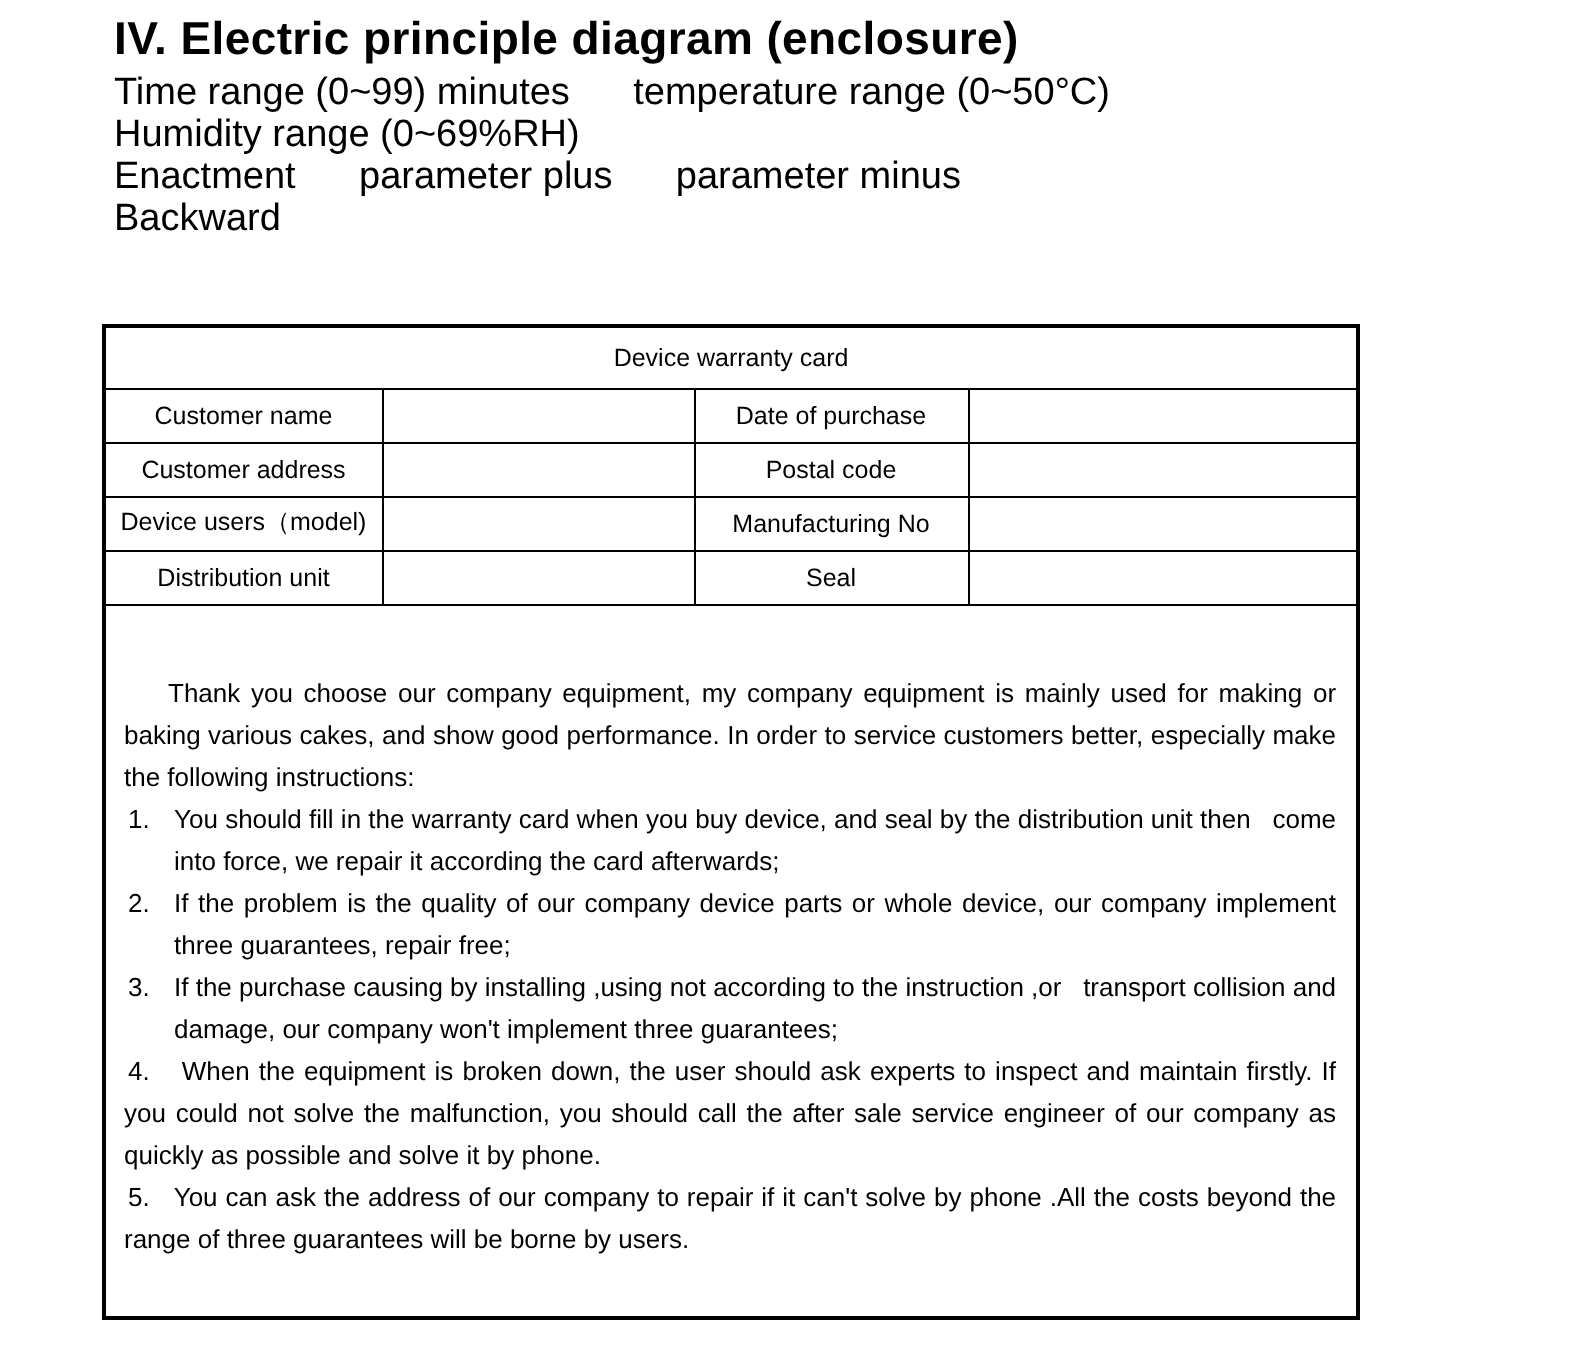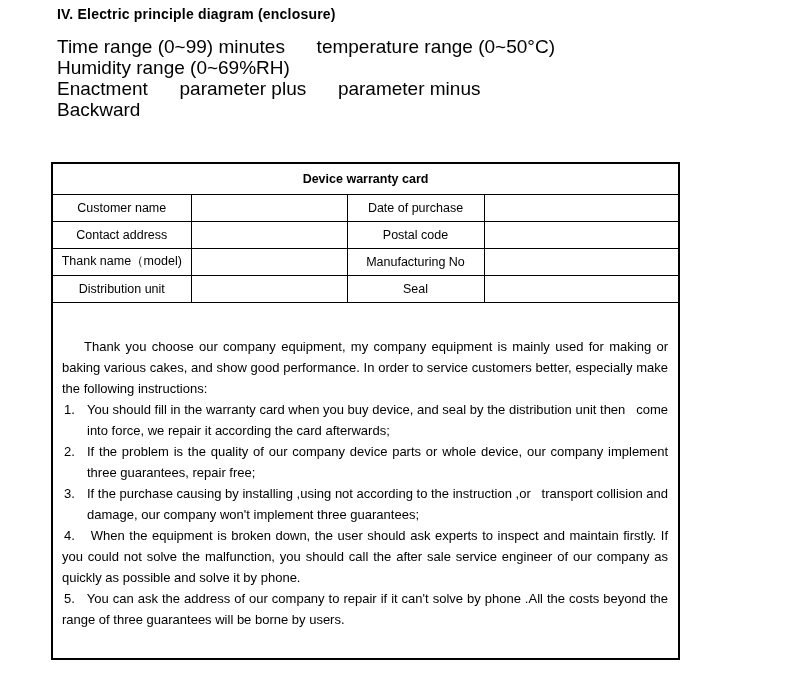--- a/index.html
+++ b/index.html
@@ -9,21 +9,21 @@
     width: 792px;
     height: 677px;
     font-family: "Liberation Sans", sans-serif;
     color: #000000;
     overflow: hidden;
   }
   .page-title {
     position: absolute;
     left: 57px;
     top: 6px;
-    font-size: 14px;
+    font-size: 23px;
     font-weight: bold;
     letter-spacing: 0.2px;
     white-space: pre;
   }
   .spec-block {
     position: absolute;
     left: 57px;
     top: 36px;
     font-size: 19px;
   }
@@ -43,21 +43,21 @@
   table.warranty td {
     border: 1.5px solid #000000;
     font-size: 12.5px;
     text-align: center;
     vertical-align: middle;
     overflow: hidden;
   }
   td.card-title-cell {
     height: 31px;
     font-size: 13px;
-    font-weight: bold;
+    font-weight: normal;
   }
   tr.field-row td { height: 27px; }
   td.notes-cell {
     height: 357px;
     vertical-align: top;
     text-align: left;
     padding: 5px 10px 0 9px;
     border-radius: 14px;
   }
   .notes-cell p, .note-item {
@@ -99,27 +99,27 @@
     <tr>
       <td class="card-title-cell" colspan="4">Device warranty card</td>
     </tr>
     <tr class="field-row">
       <td>Customer name</td>
       <td></td>
       <td>Date of purchase</td>
       <td></td>
     </tr>
     <tr class="field-row">
-      <td>Contact address</td>
+      <td>Customer address</td>
       <td></td>
       <td>Postal code</td>
       <td></td>
     </tr>
     <tr class="field-row">
-      <td>Thank name（model)</td>
+      <td>Device users（model)</td>
       <td></td>
       <td>Manufacturing No</td>
       <td></td>
     </tr>
     <tr class="field-row">
       <td>Distribution unit</td>
       <td></td>
       <td>Seal</td>
       <td></td>
     </tr>

